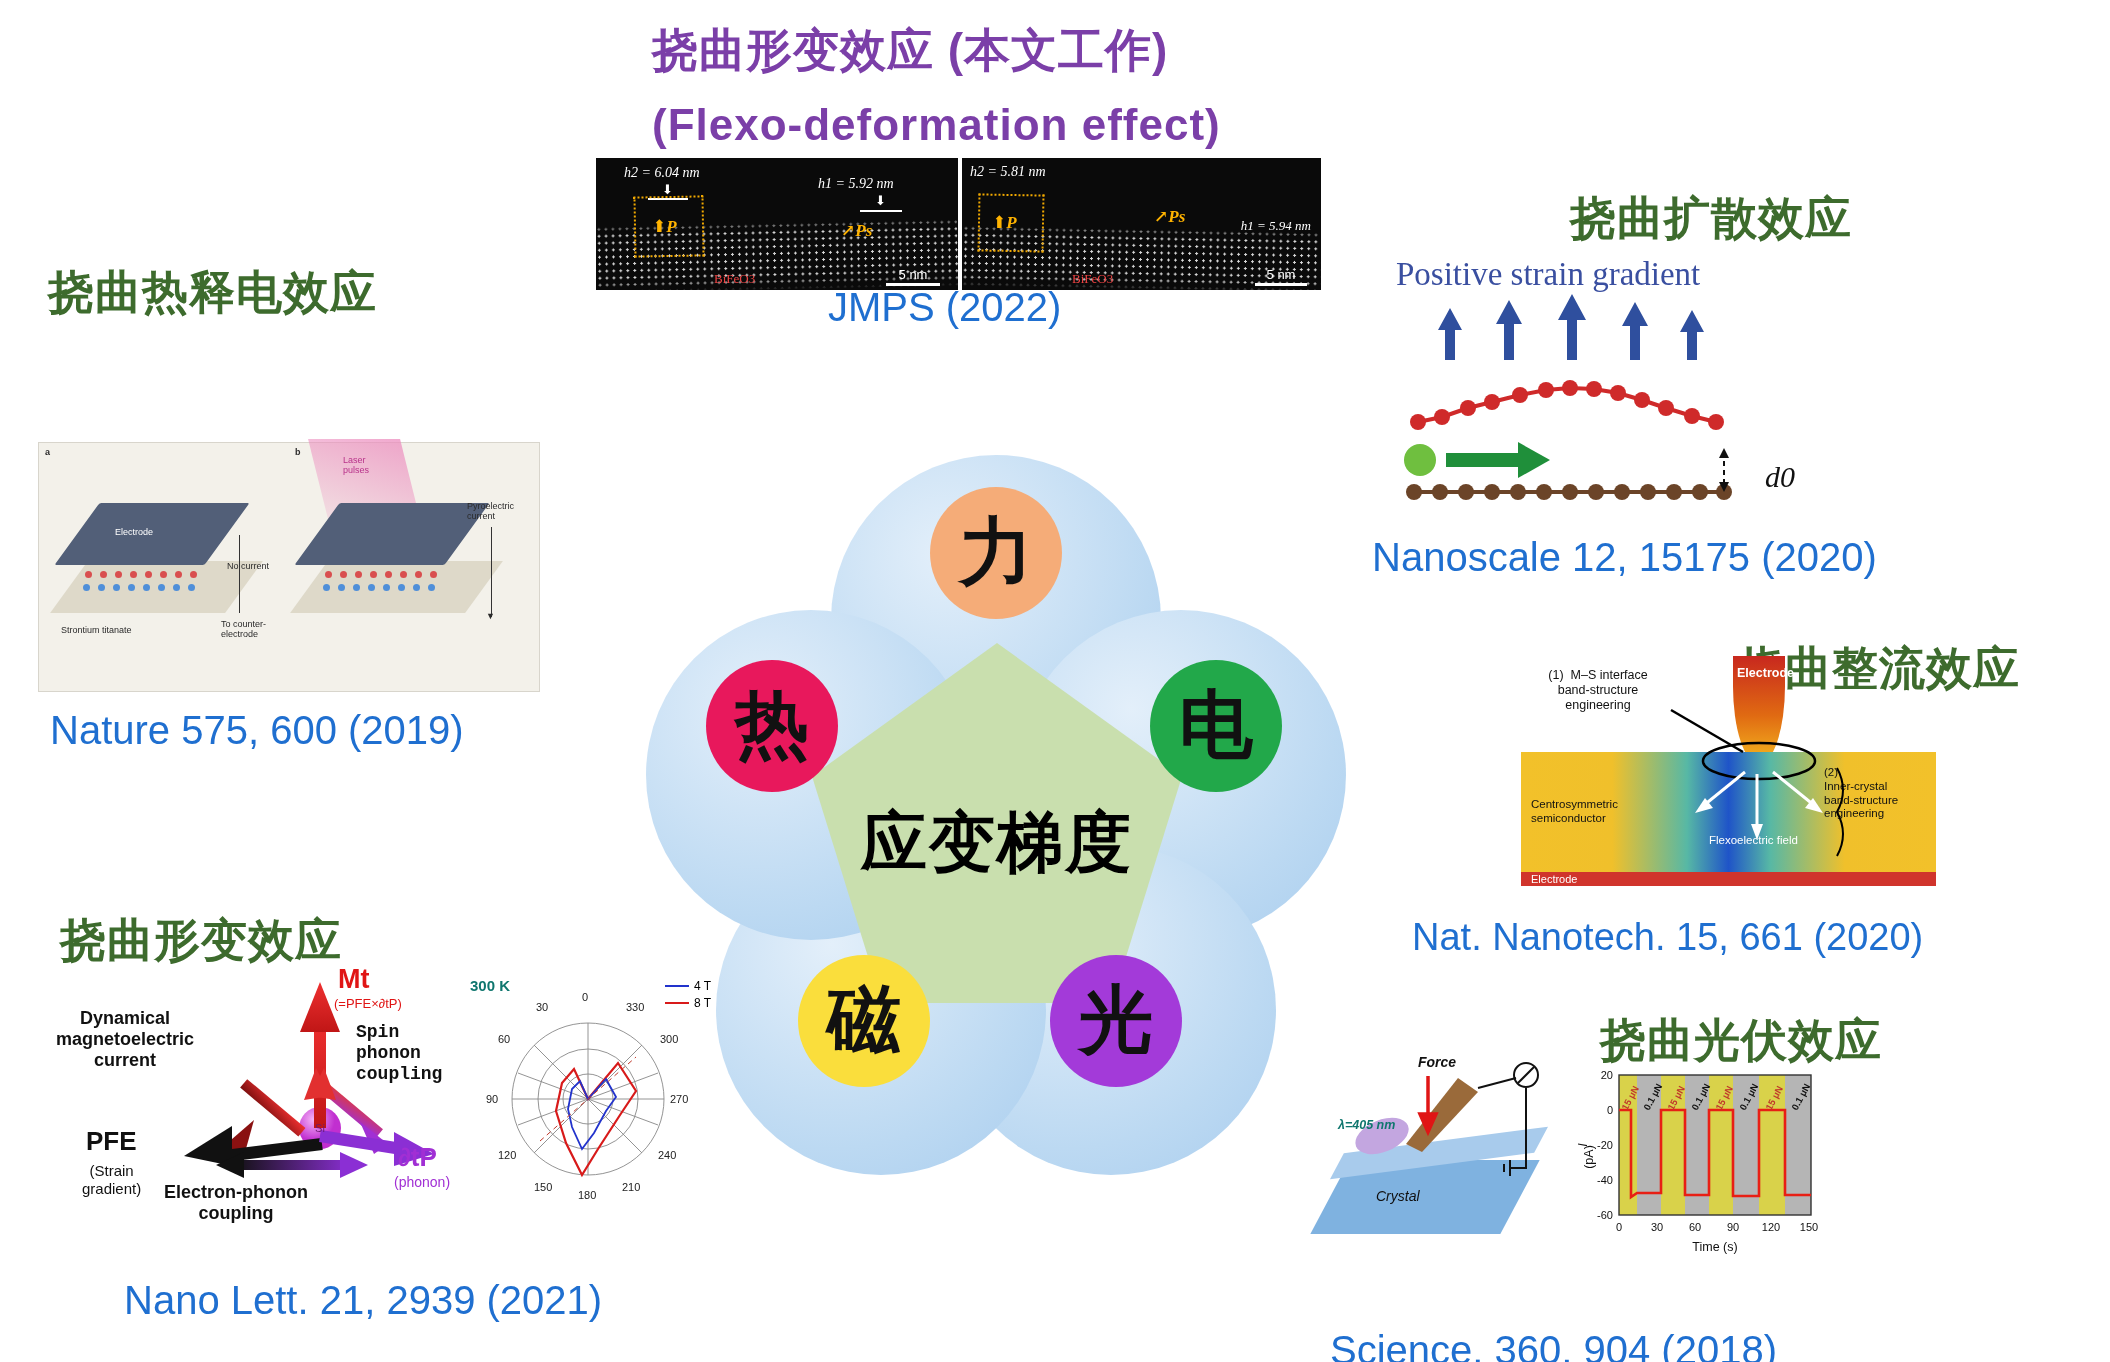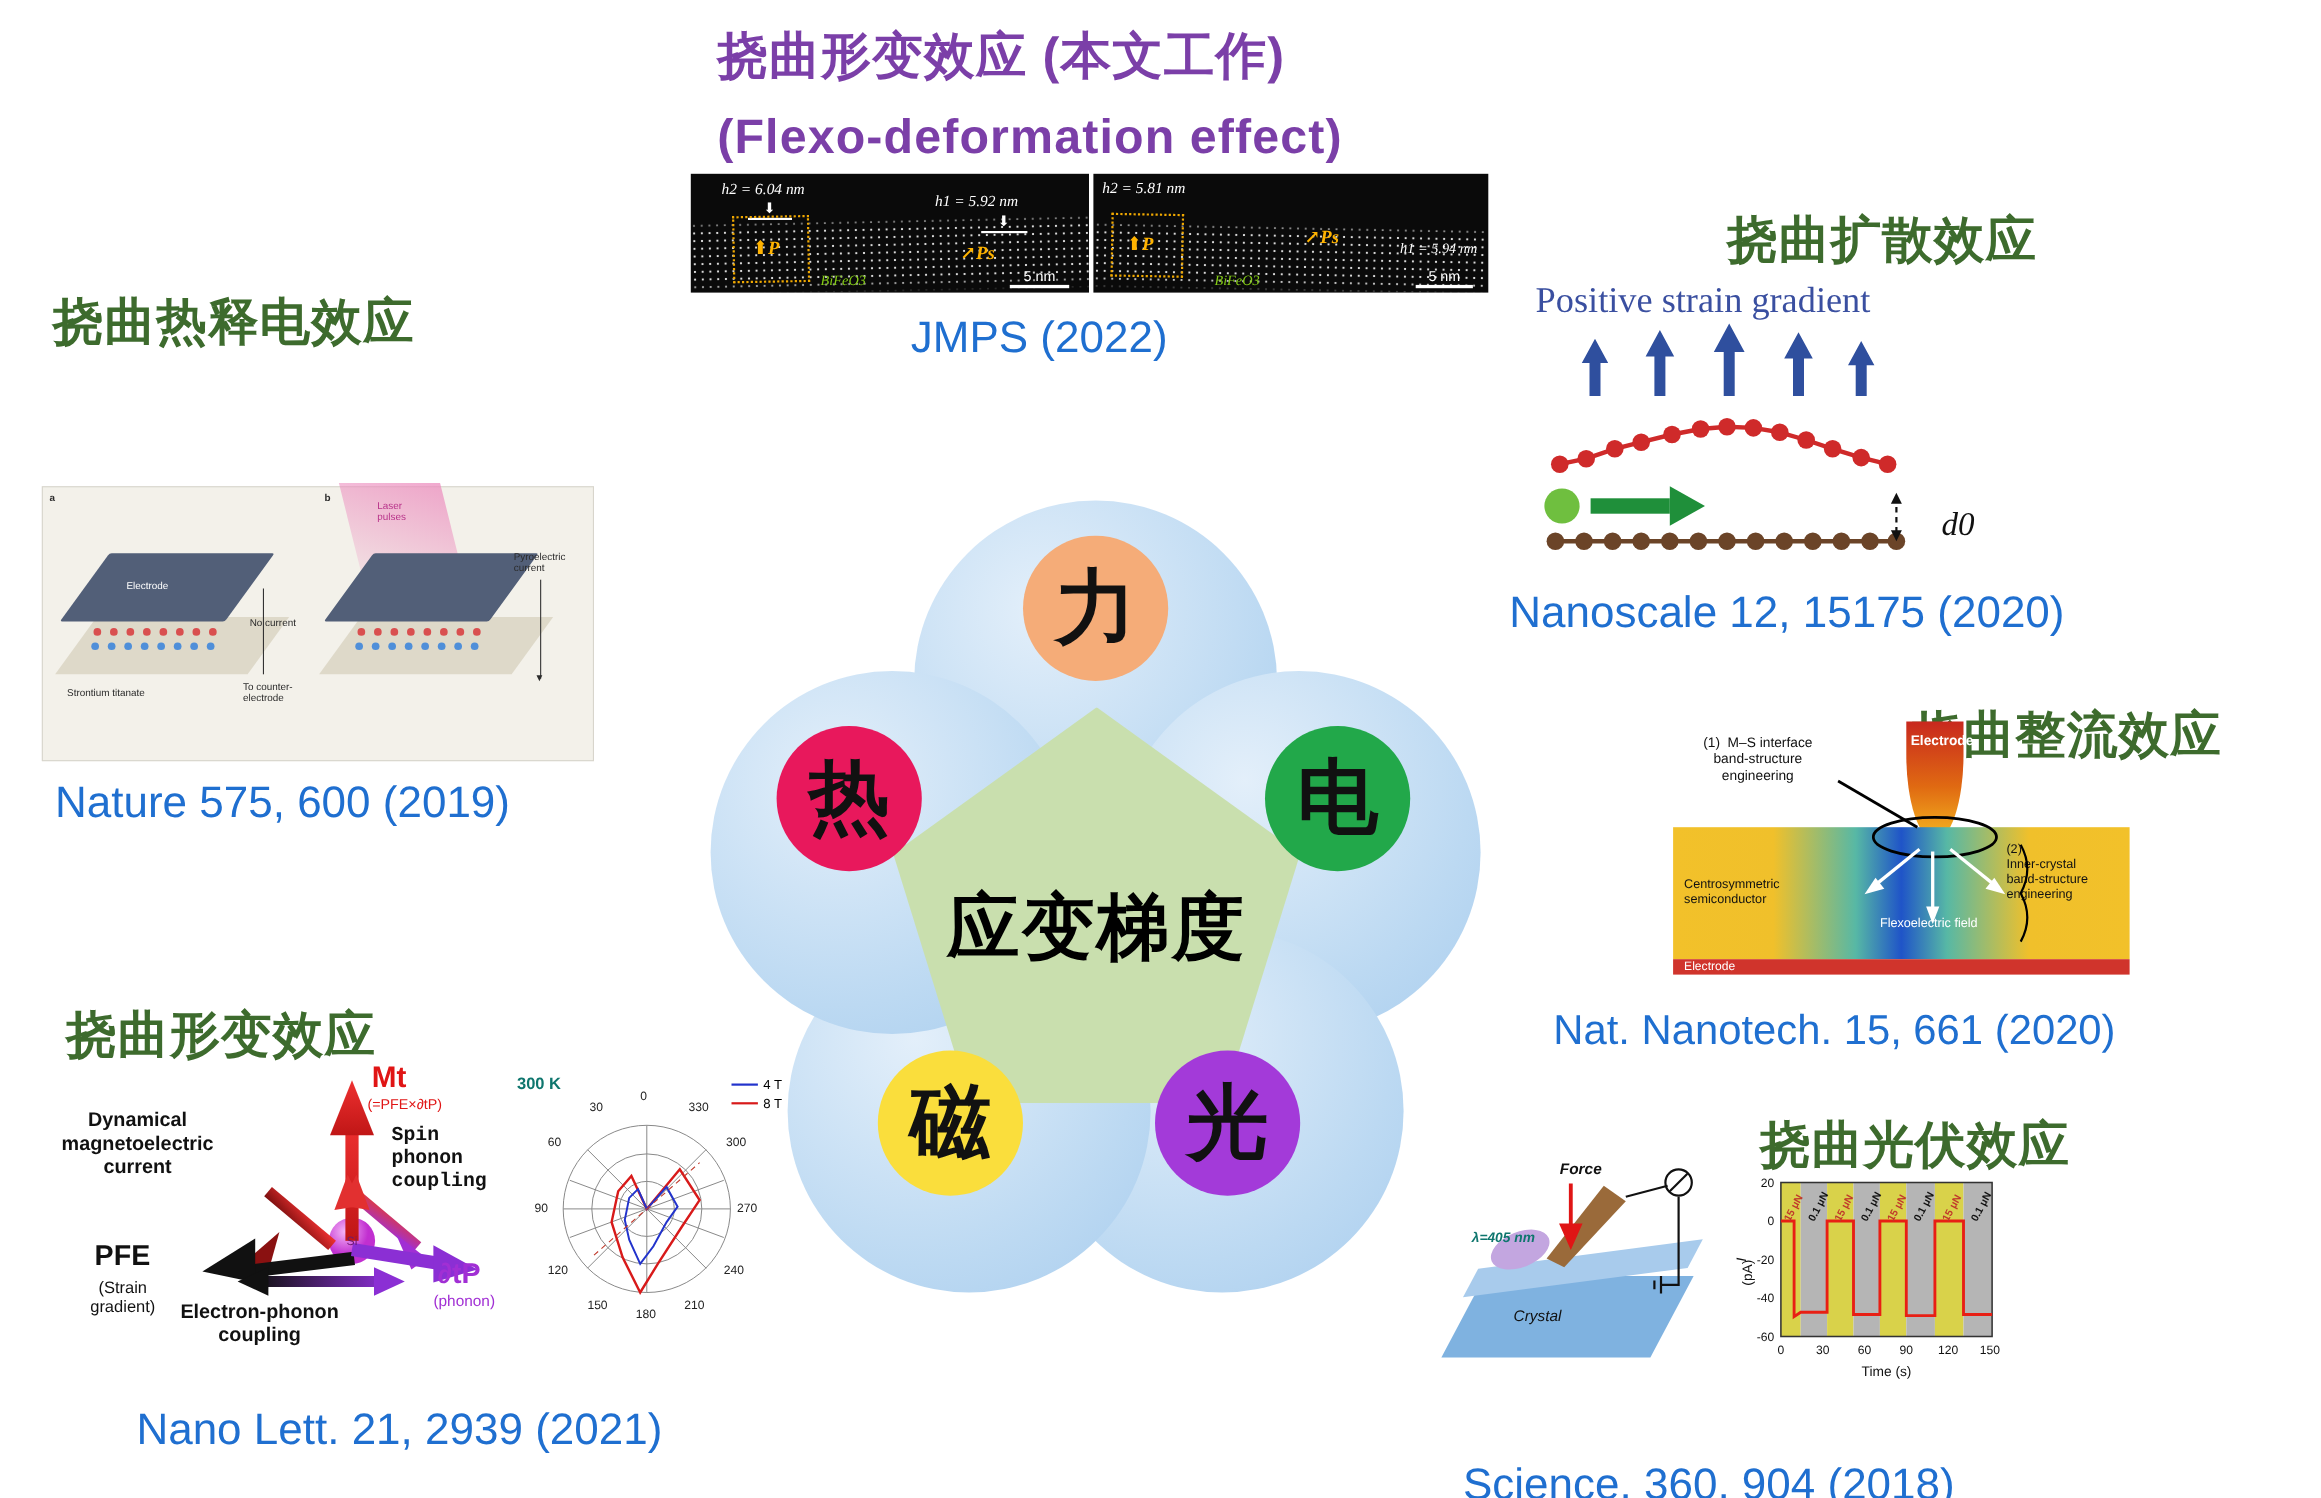--- a/index.html
+++ b/index.html
@@ -19,36 +19,36 @@
         display:flex;align-items:center;justify-content:center;
         font-size:74px;font-weight:700;color:#111;
         font-family:"Liberation Sans","DejaVu Sans",sans-serif;}
   #pentagon{position:absolute;left:196px;top:188px;width:370px;height:360px;
             background:#c9dfae;
             clip-path:polygon(50% 0%,100% 37%,81% 100%,19% 100%,0% 37%);
             display:flex;align-items:center;justify-content:center;}
   #pentagon span{font-size:66px;font-weight:700;color:#000;letter-spacing:2px;margin-top:40px;}
 
   
-  #haadf{left:628px;top:158px;width:725px;height:108px;display:flex;gap:4px;}
+  #haadf{left:596px;top:158px;width:725px;height:132px;display:flex;gap:4px;}
   .haadf-pane{position:relative;background:#0a0a0a;overflow:hidden;flex:1;}
   .lattice{position:absolute;left:0;right:0;bottom:0;height:68px;
       background-image:radial-gradient(circle,rgba(235,235,235,.92) 1px,transparent 1.4px);
       background-size:7px 7px;
       -webkit-mask-image:linear-gradient(to bottom,rgba(0,0,0,0) 0%,#000 10%,#000 82%,rgba(0,0,0,0) 100%);
       mask-image:linear-gradient(to bottom,rgba(0,0,0,0) 0%,#000 10%,#000 82%,rgba(0,0,0,0) 100%);}
   .hlabel{position:absolute;color:#fff;font-family:"Liberation Serif","DejaVu Serif",serif;
           font-size:14px;font-style:italic;white-space:nowrap;}
   .warrow{position:absolute;color:#fff;font-size:13px;line-height:1;}
   .wbar{position:absolute;background:#fff;height:2px;}
   .dashbox{position:absolute;border:2px dotted #f0a800;}
   .ptag{position:absolute;color:#ffb300;font-family:"Liberation Serif","DejaVu Serif",serif;
         font-style:italic;font-weight:700;font-size:17px;}
-  .matlbl{position:absolute;color:#84cc16;font-family:"Liberation Serif","DejaVu Serif",serif;
-          font-style:italic;font-size:13px;}
+  .matlbl{position:absolute;color:#ef4444;font-family:"Liberation Serif","DejaVu Serif",serif;
+          font-size:13px;}
   .scalebar{position:absolute;color:#fff;font-size:13px;text-align:center;
             font-family:"Liberation Sans",sans-serif;}
   .scalebar div{height:3px;background:#fff;margin-top:1px;}
 
   
   #pyro{left:38px;top:442px;width:500px;height:248px;background:#f3f1ea;border:1px solid #d8d5cc;}
   .pyro-half{position:absolute;top:0;bottom:0;width:50%;}
   .slab{position:absolute;width:150px;height:62px;background:#525f78;
         transform:skewX(-36deg);border-radius:2px;}
   .substrate{position:absolute;width:175px;height:52px;background:#ded9c9;transform:skewX(-36deg);}

